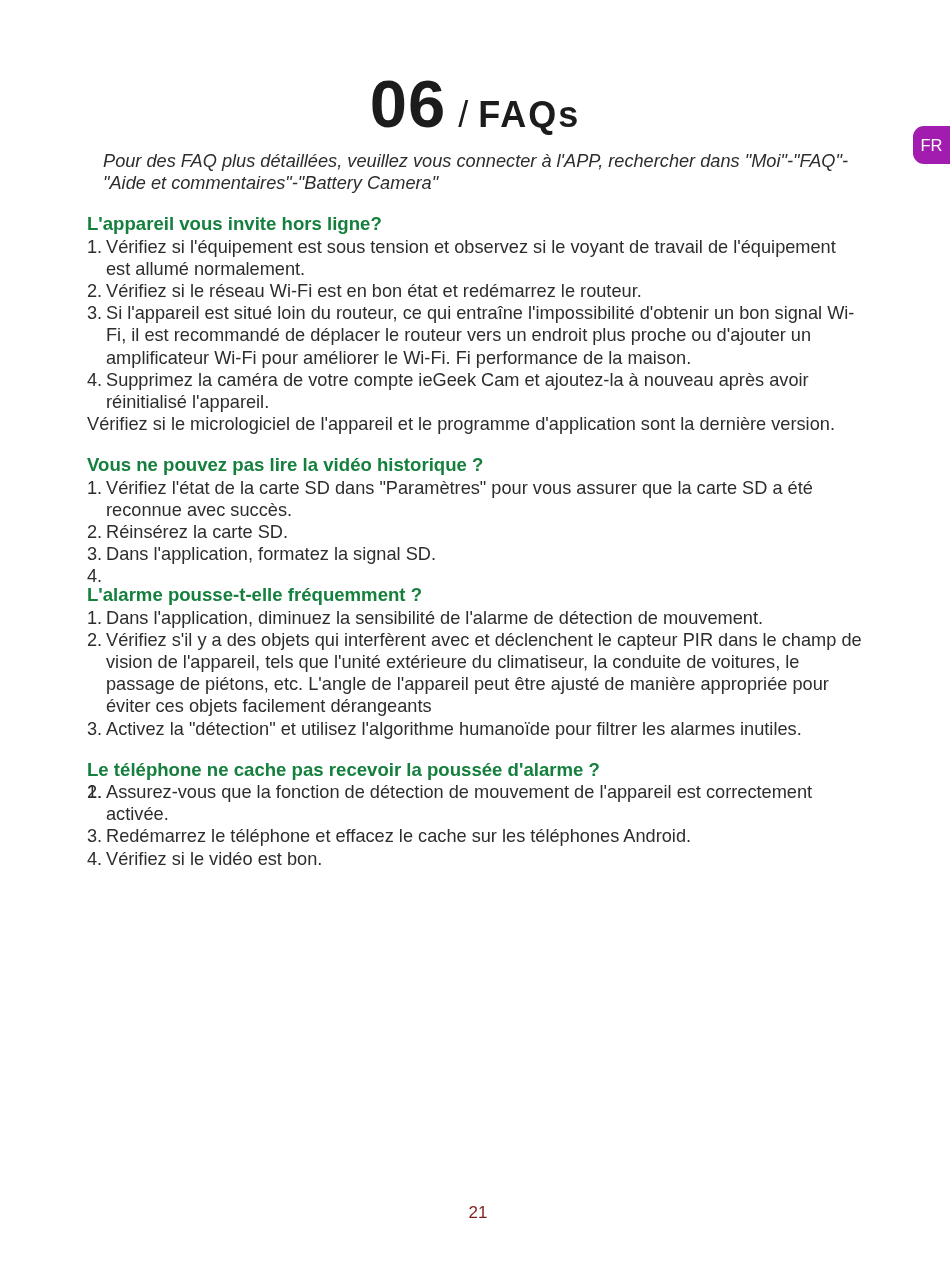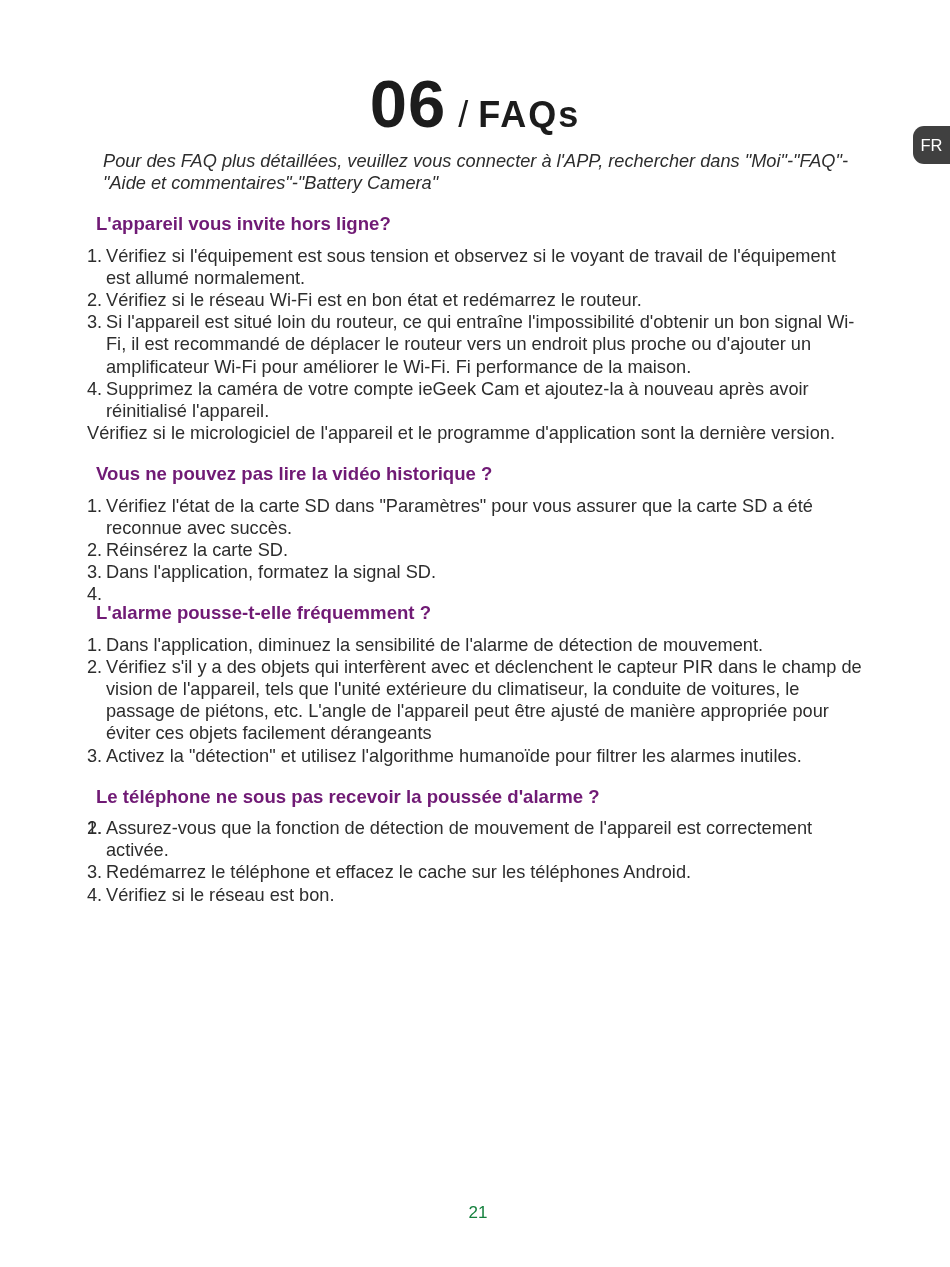--- a/index.html
+++ b/index.html
@@ -36,63 +36,63 @@
     font-size: 36px;
     font-weight: 600;
     letter-spacing: 2px;
   }
   .lang-tab {
     position: absolute;
     top: 126px;
     right: 0;
     width: 37px;
     height: 38px;
-    background: #404040;
+    background: #a21caf;
     color: #ffffff;
     border-radius: 11px 0 0 11px;
     display: flex;
     align-items: center;
     justify-content: center;
     font-size: 16.5px;
     font-weight: 500;
   }
   .content {
     width: 778px;
     margin-left: 87px;
     font-size: 18.2px;
     line-height: 22.2px;
     color: #2d2d2d;
   }
   .intro { margin: 14px 0 0 16px; font-style: italic; }
   section { margin-top: 19px; }
   .faq-question {
     font-size: 18.6px;
     font-weight: 700;
-    color: #701a75;
-    margin: 9px;
+    color: #15803d;
+    margin: 0;
     line-height: 22.2px;
   }
   .item {
     position: relative;
     padding-left: 19px;
   }
   .item .num {
     position: absolute;
     left: 0;
     top: 0;
   }
   .note, .body-par { margin: 0; }
   .page-footer {
     position: absolute;
     left: 0;
     right: 0;
     bottom: 44px;
     text-align: center;
     font-size: 17px;
-    color: #15803d;
+    color: #7f1d1d;
     margin-left: 6px;
   }
 </style>
 </head>
 <body>
 
 <div class="page">
 
   <div class="lang-tab">FR</div>
 
@@ -157,35 +157,35 @@
         <span class="num">2.</span>
         <span>Vérifiez s'il y a des objets qui interfèrent avec et déclenchent le capteur PIR dans le champ de vision de l'appareil, tels que l'unité extérieure du climatiseur, la conduite de voitures, le passage de piétons, etc. L'angle de l'appareil peut être ajusté de manière appropriée pour éviter ces objets facilement dérangeants</span>
       </div>
       <div class="item">
         <span class="num">3.</span>
         <span>Activez la "détection" et utilisez l'algorithme humanoïde pour filtrer les alarmes inutiles.</span>
       </div>
     </section>
 
     <section>
-      <h3 class="faq-question">Le téléphone ne sous pas recevoir la poussée d'alarme ?</h3>
+      <h3 class="faq-question">Le téléphone ne cache pas recevoir la poussée d'alarme ?</h3>
       <div class="item">
         <span class="num">1.</span>
       </div>
       <div class="item">
         <span class="num">2.</span>
         <span>Assurez-vous que la fonction de détection de mouvement de l'appareil est correctement activée.</span>
       </div>
       <div class="item">
         <span class="num">3.</span>
         <span>Redémarrez le téléphone et effacez le cache sur les téléphones Android.</span>
       </div>
       <div class="item">
         <span class="num">4.</span>
-        <span>Vérifiez si le réseau est bon.</span>
+        <span>Vérifiez si le vidéo est bon.</span>
       </div>
     </section>
 
   </main>
 
   <footer class="page-footer">
     <span>21</span>
   </footer>
 
 </div>

